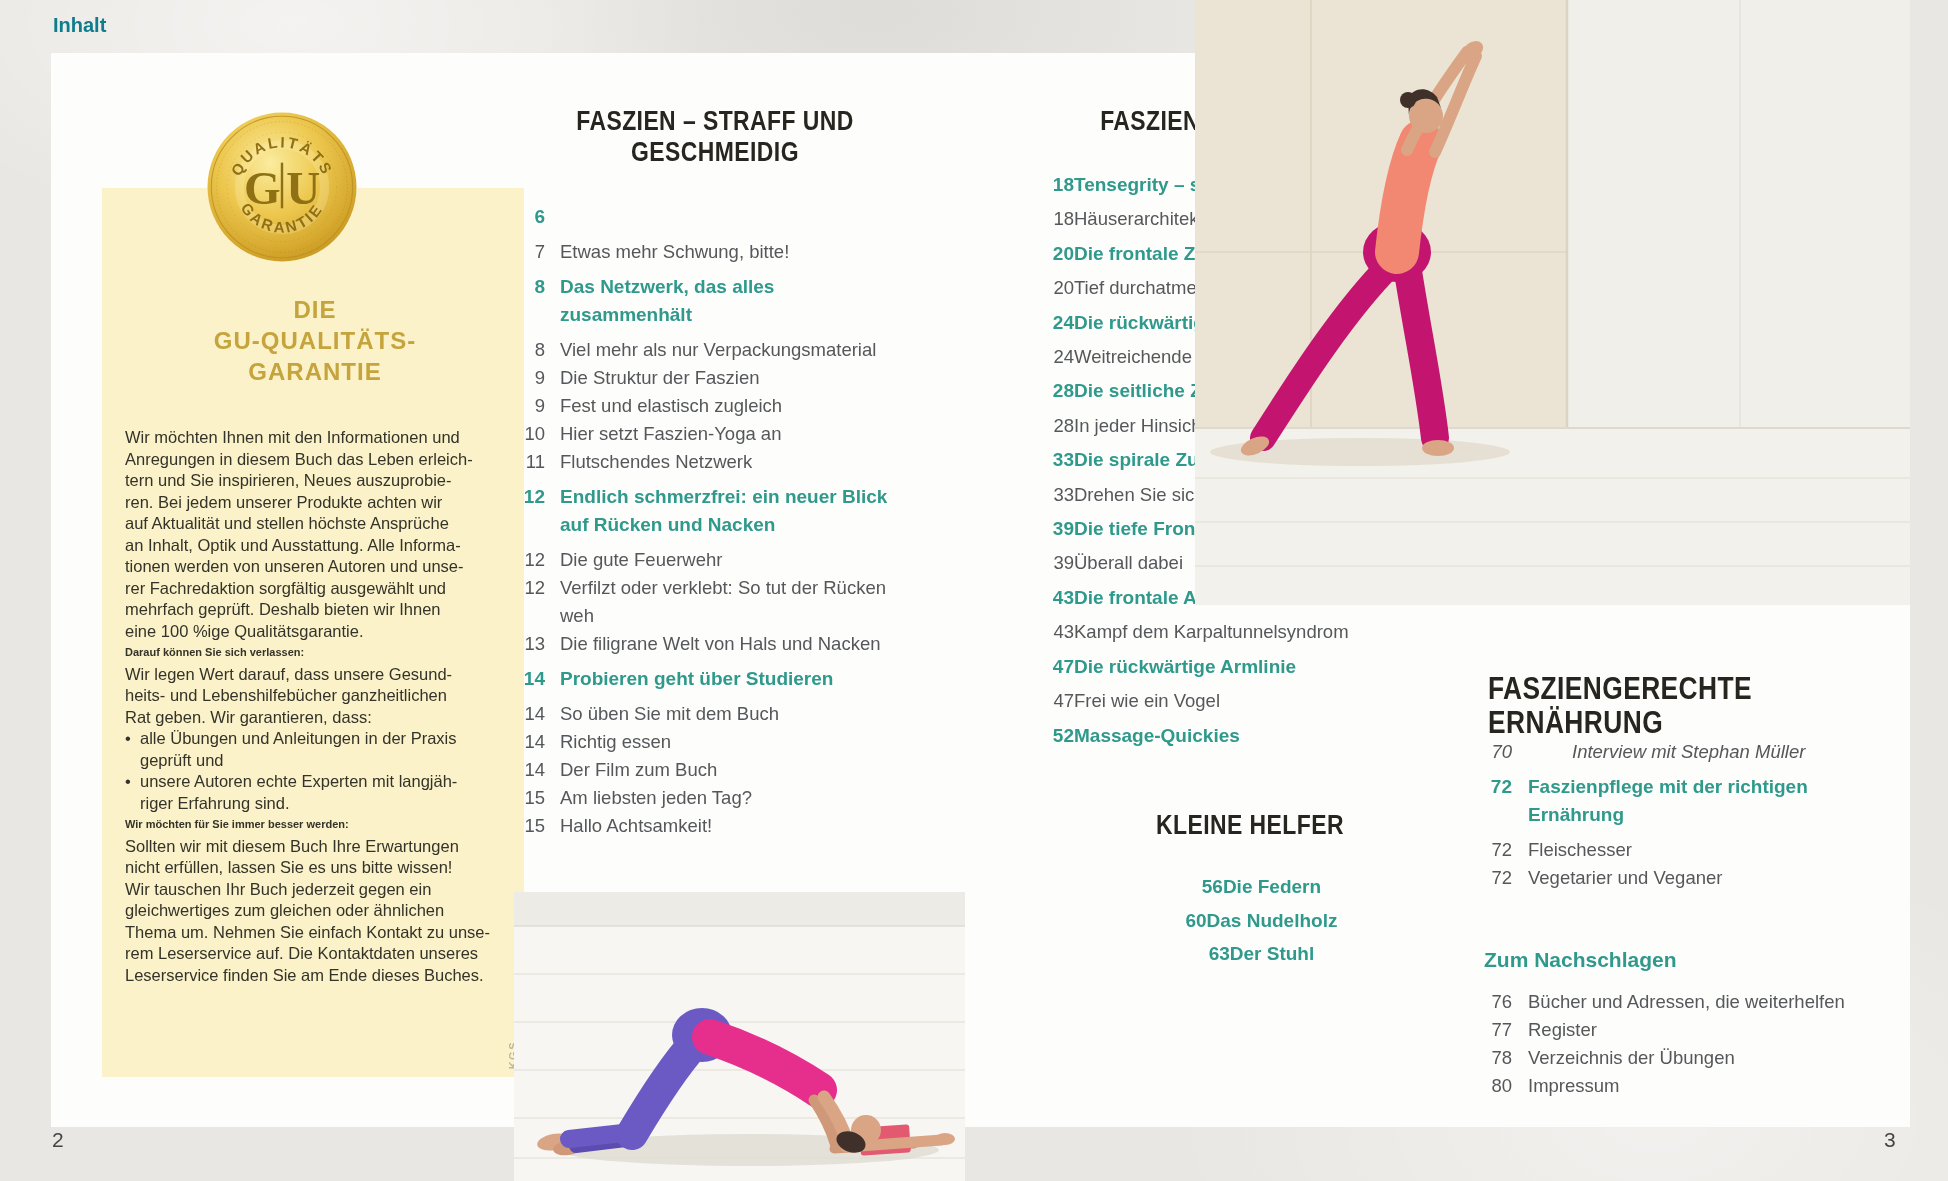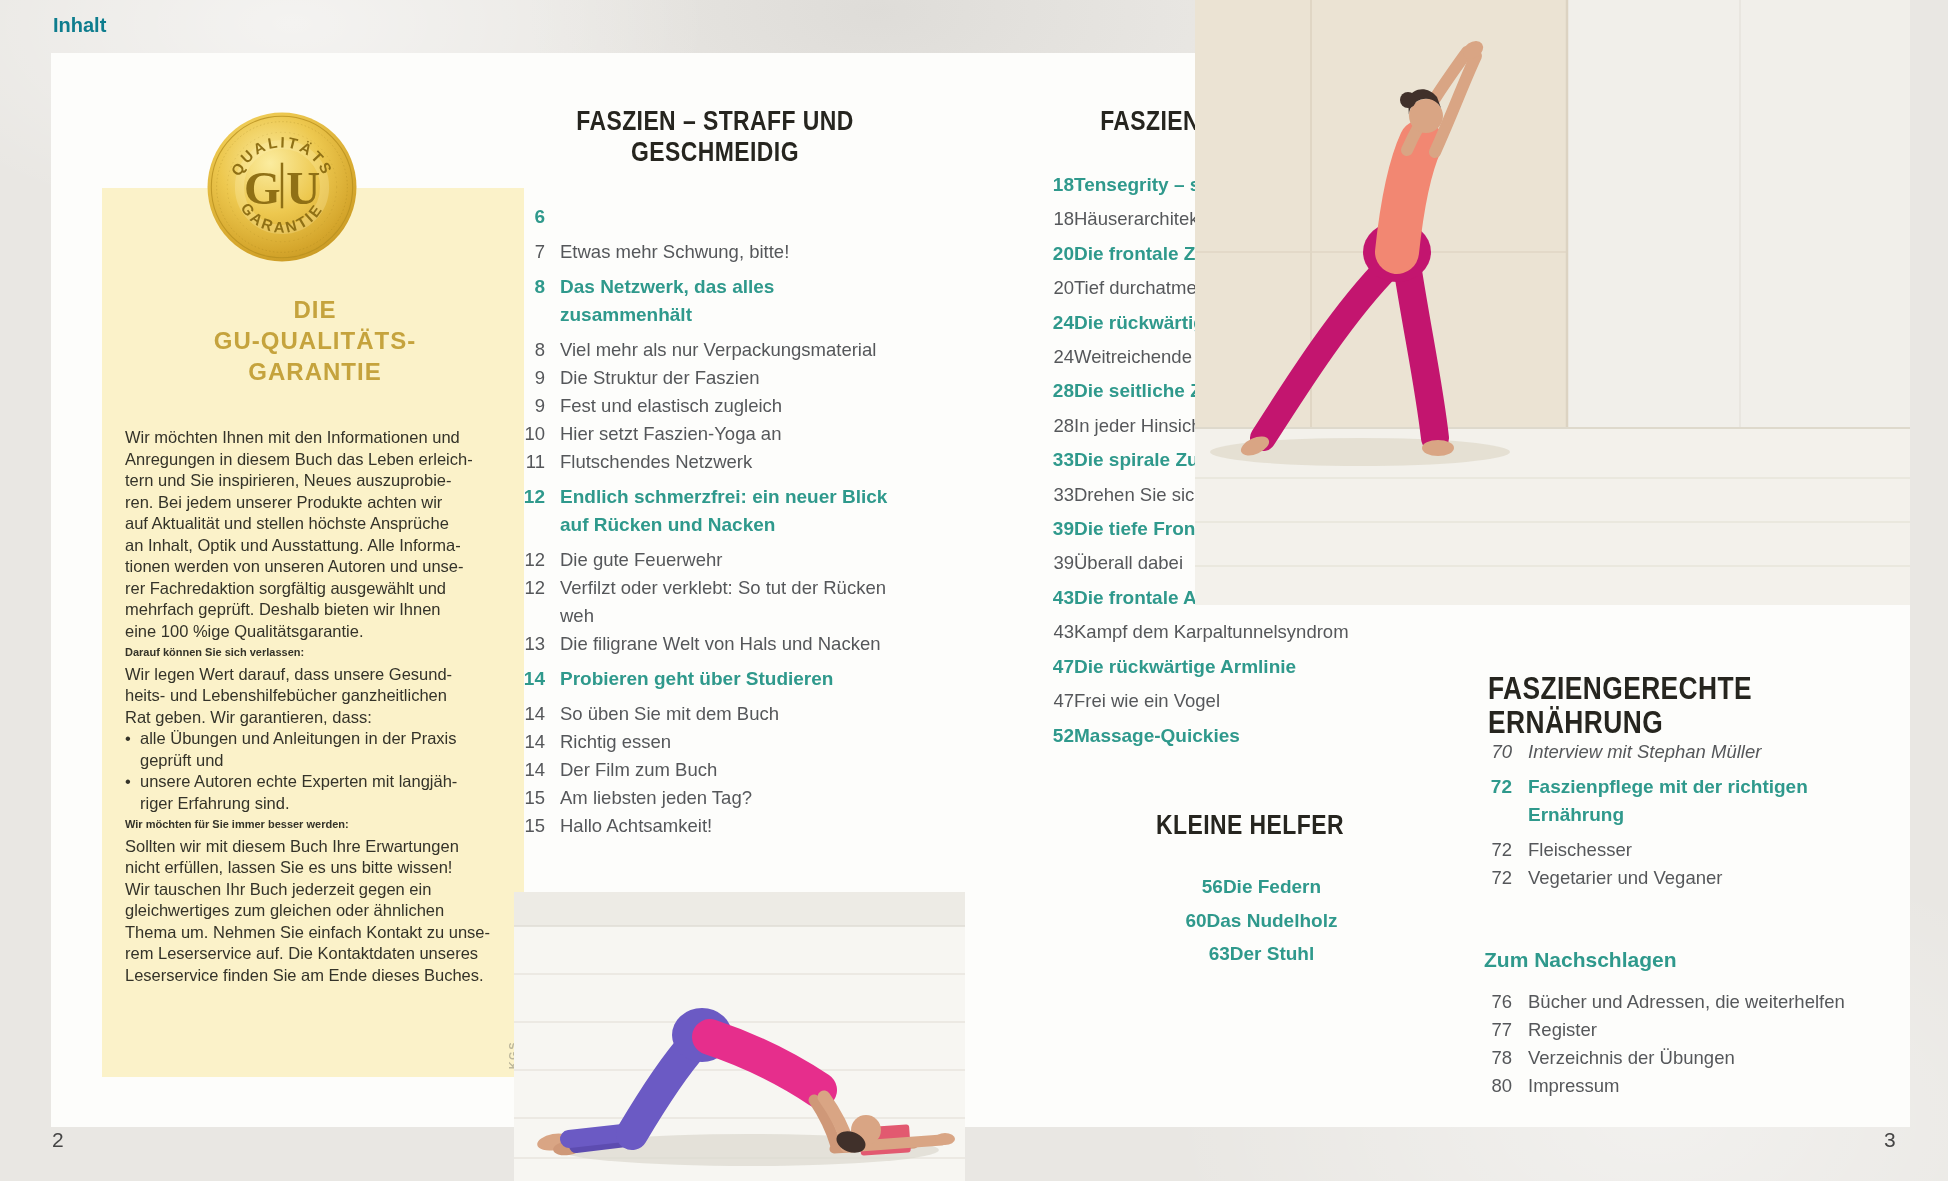--- a/index.html
+++ b/index.html
@@ -38,21 +38,21 @@
   .h-ern{left:1488px;top:672px;width:460px;font-size:31px;line-height:34px;text-align:left;transform-origin:left top;}
   .h-nach{position:absolute;left:1484px;top:948px;font-size:21px;font-weight:bold;color:#2f998c;}
 
   
   .toc-list{position:absolute;}
   .toc-list .row{display:flex;}
   .toc-list .num{flex:none;text-align:right;}
   .toc-list .label{white-space:pre-line;}
   .row.sub{color:#55575a;font-size:18.5px;font-weight:normal;}
   .row.main{color:#2f998c;font-size:19px;font-weight:bold;}
-  .row.italic{color:#55575a;font-size:18.5px;font-style:italic;}
+  .row.italic{color:#55575a;font-size:18.5px;font-style:italic;gap:44px;}
   .l28 .row{line-height:28px;}
   .l28 .row.main{margin:7px 0;}
   .l34 .row{line-height:34.4px;}
   .l33 .row{line-height:33.5px;justify-content:center;}
   .w30 .num{width:30px;margin-right:15px;}
   .w34 .num{width:34px;}
   .w32 .num{width:32px;margin-right:16px;}
   .list-mid1{left:515px;top:196px;width:400px;}
   .list-mid2{left:1040px;top:168px;width:430px;}
   .list-helfer{left:1040px;top:870px;width:430px;}

